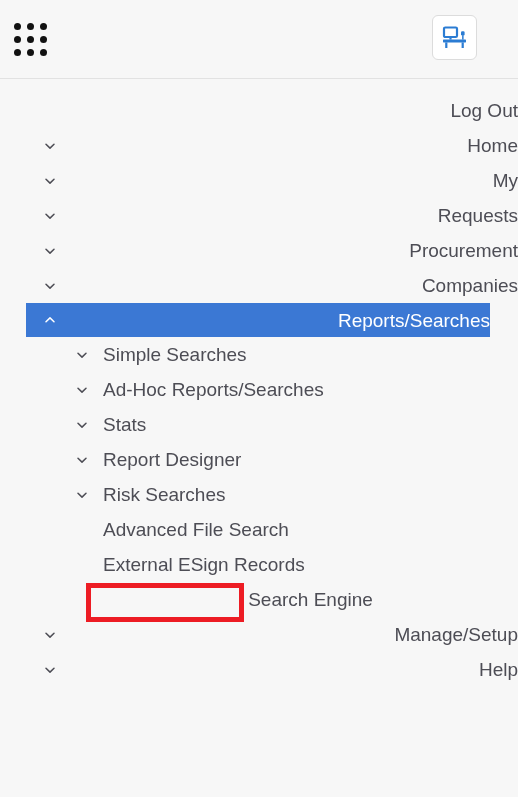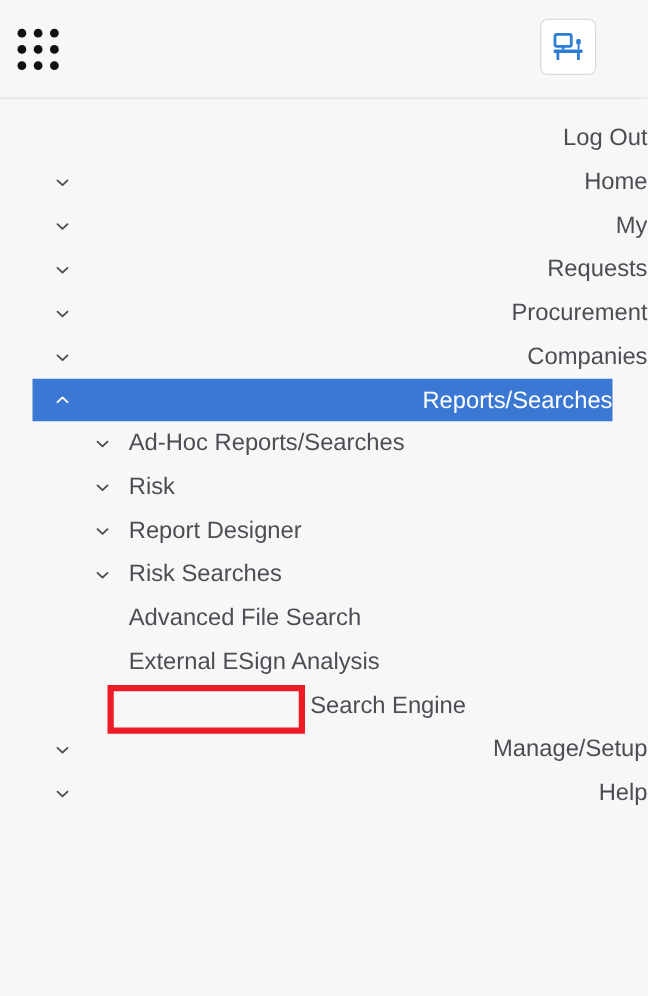--- a/index.html
+++ b/index.html
@@ -212,29 +212,37 @@
         </svg>
       </span>
       <span class="label">Reports/Searches</span>
     </div>
     <div class="nav-item lvl2">
       <span class="chev">
         <svg width="14" height="14" viewBox="0 0 14 14">
           <path d="M3 5.3 L7 9.1 L11 5.3" fill="none" stroke="currentColor" stroke-width="1.5" stroke-linecap="round" stroke-linejoin="round"></path>
         </svg>
       </span>
+      <span class="label">Simple Searches</span>
+    </div>
+    <div class="nav-item lvl2">
+      <span class="chev">
+        <svg width="14" height="14" viewBox="0 0 14 14">
+          <path d="M3 5.3 L7 9.1 L11 5.3" fill="none" stroke="currentColor" stroke-width="1.5" stroke-linecap="round" stroke-linejoin="round"></path>
+        </svg>
+      </span>
       <span class="label">Ad-Hoc Reports/Searches</span>
     </div>
     <div class="nav-item lvl2">
       <span class="chev">
         <svg width="14" height="14" viewBox="0 0 14 14">
           <path d="M3 5.3 L7 9.1 L11 5.3" fill="none" stroke="currentColor" stroke-width="1.5" stroke-linecap="round" stroke-linejoin="round"></path>
         </svg>
       </span>
-      <span class="label">Risk</span>
+      <span class="label">Stats</span>
     </div>
     <div class="nav-item lvl2">
       <span class="chev">
         <svg width="14" height="14" viewBox="0 0 14 14">
           <path d="M3 5.3 L7 9.1 L11 5.3" fill="none" stroke="currentColor" stroke-width="1.5" stroke-linecap="round" stroke-linejoin="round"></path>
         </svg>
       </span>
       <span class="label">Report Designer</span>
     </div>
     <div class="nav-item lvl2">
@@ -242,21 +250,21 @@
         <svg width="14" height="14" viewBox="0 0 14 14">
           <path d="M3 5.3 L7 9.1 L11 5.3" fill="none" stroke="currentColor" stroke-width="1.5" stroke-linecap="round" stroke-linejoin="round"></path>
         </svg>
       </span>
       <span class="label">Risk Searches</span>
     </div>
     <div class="nav-item lvl2">
       <span class="label">Advanced File Search</span>
     </div>
     <div class="nav-item lvl2">
-      <span class="label">External ESign Analysis</span>
+      <span class="label">External ESign Records</span>
     </div>
     <div class="nav-item lvl2 annotated">
       <span class="label">Search Engine</span>
       <div class="annotation-box"></div>
     </div>
     <div class="nav-item lvl1">
       <span class="chev">
         <svg width="14" height="14" viewBox="0 0 14 14">
           <path d="M3 5.3 L7 9.1 L11 5.3" fill="none" stroke="currentColor" stroke-width="1.5" stroke-linecap="round" stroke-linejoin="round"></path>
         </svg>

